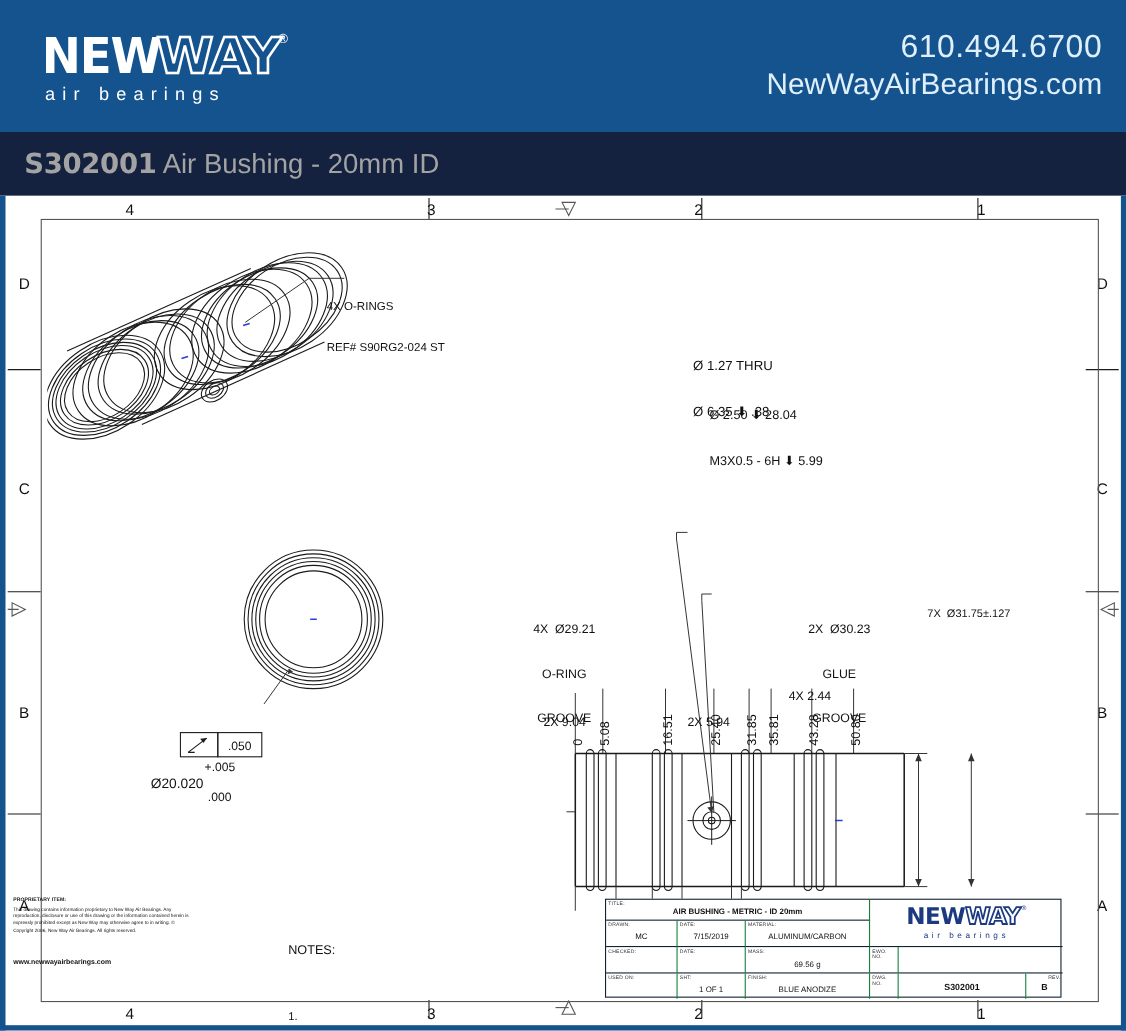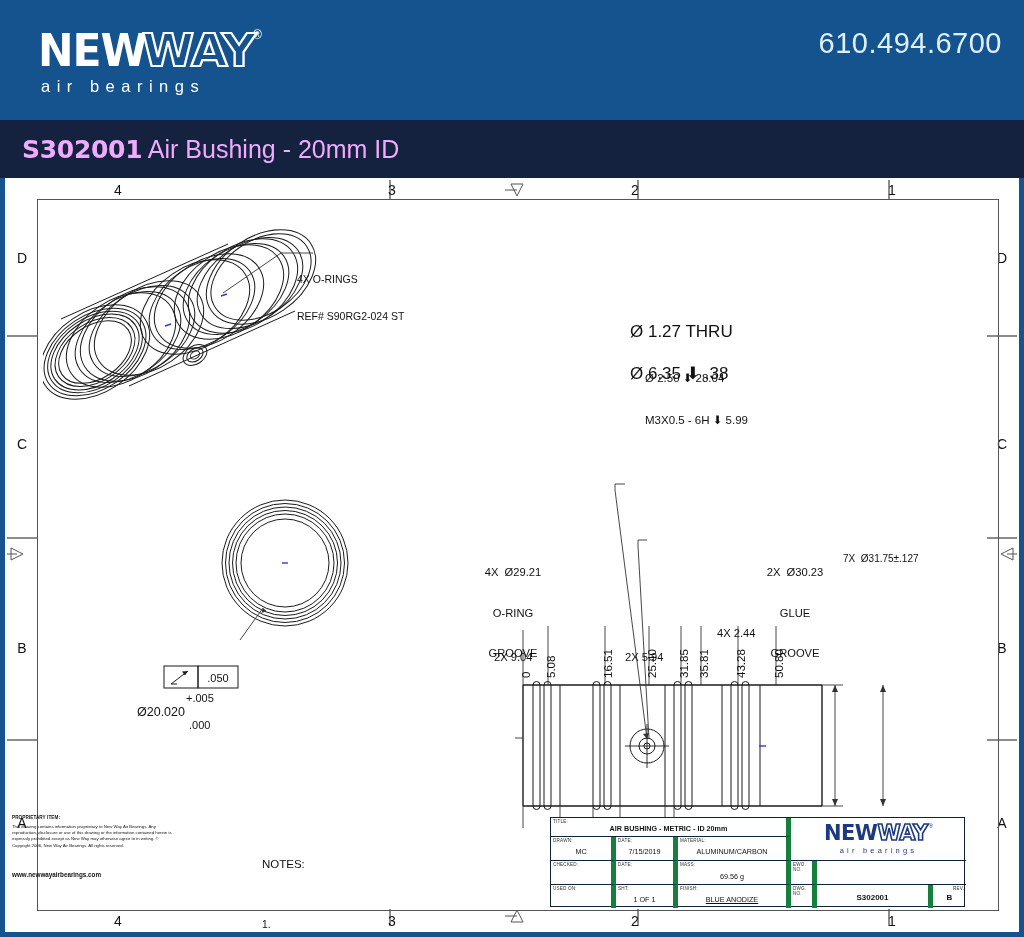--- a/index.html
+++ b/index.html
@@ -16,21 +16,21 @@
           color:#15538f;-webkit-text-stroke:2.2px #fff;line-height:45px;margin-left:1px;
           transform:scaleX(1.05);transform-origin:left;}
   .lg-reg{color:#fff;font-size:12px;margin-left:3px;align-self:flex-start;}
   .lg-sub{color:#fff;font-size:16.5px;letter-spacing:6.5px;margin-top:4px;margin-left:3px;
           font-family:"Liberation Sans",sans-serif;}
   .hdr-contact{position:absolute;right:22px;top:26px;text-align:right;color:#dff0fb;}
   .hdr-phone{font-size:29px;line-height:34px;letter-spacing:.5px;}
   .hdr-web{font-size:27px;line-height:33px;letter-spacing:0px;}
 
   .subhdr{position:absolute;left:0;top:120px;width:1024px;height:58px;background:#14223f;}
-  .subhdr-txt{position:absolute;left:22px;top:50%;transform:translateY(-50%);color:#f0abfc;
+  .subhdr-txt{position:absolute;left:22px;top:50%;transform:translateY(-50%);color:#a3a3a3;
               font-size:25px;white-space:nowrap;}
   .subhdr-code{font-weight:bold;font-family:"DejaVu Sans",sans-serif;letter-spacing:-0.3px;}
   .subhdr-desc{font-weight:normal;}
 
   
   .sheet{position:absolute;left:0;top:178px;width:1024px;height:759px;background:#fff;
          border-left:5px solid #15538f;border-right:5px solid #15538f;border-bottom:5px solid #15538f;
          box-sizing:border-box;}
   .frame{position:absolute;left:32px;top:21px;width:960px;height:710px;border:1.2px solid #555;}
 
@@ -46,21 +46,21 @@
 
   svg{display:block;}
   .ln{stroke:#1b1b1b;fill:none;}
   .thin{stroke-width:1;}
   .med{stroke-width:1.4;}
   .dim{stroke:#333;stroke-width:.9;fill:none;}
   .blue{stroke:#2c3fd0;stroke-width:1.4;}
 
   
   .tb{position:absolute;border:1.3px solid #123;box-sizing:border-box;background:#fff;}
-  .tbcell{position:absolute;box-sizing:border-box;border-right:5px solid #15803d;border-bottom:1px solid #123;}
+  .tbcell{position:absolute;box-sizing:border-box;border-right:1px solid #15803d;border-bottom:1px solid #123;}
   .tblabel{position:absolute;left:2px;top:1px;font-size:4.6px;color:#333;letter-spacing:.2px;}
   .tbval{position:absolute;width:100%;text-align:center;font-size:7.2px;color:#111;}
   .tbval-b{font-weight:bold;}
 
   .prop{position:absolute;}
   .prop-h{font-size:4.6px;font-weight:bold;color:#111;letter-spacing:.1px;}
   .prop-b{font-size:4.3px;color:#111;line-height:6.2px;width:160px;}
   .prop-w{font-size:6.3px;font-weight:bold;color:#111;}
 
   .notes-h{font-size:11.5px;color:#111;}
@@ -81,20 +81,21 @@
     <div class="logo">
       <div class="logo-main">
         <span class="lg-new">NEW</span>
         <span class="lg-way">WAY</span>
         <span class="lg-reg">®</span>
       </div>
       <div class="lg-sub">air bearings</div>
     </div>
     <div class="hdr-contact">
       <div class="hdr-phone">610.494.6700</div>
+      <div class="hdr-web">NewWayAirBearings.com</div>
     </div>
   </div>
 
   <div class="subhdr">
     <div class="subhdr-txt">
       <span class="subhdr-code">S302001</span><span> </span><span class="subhdr-desc">Air Bushing - 20mm ID</span>
     </div>
   </div>
 
   <div class="sheet">
@@ -413,35 +414,35 @@
 
     <div class="vtxt" style="left:527px;top:488px;">0</div>
     <div class="vtxt" style="left:552px;top:488px;">5.08</div>
     <div class="vtxt" style="left:609px;top:488px;">16.51</div>
     <div class="vtxt" style="left:653px;top:488px;">25.40</div>
     <div class="vtxt" style="left:685px;top:488px;">31.85</div>
     <div class="vtxt" style="left:705px;top:488px;">35.81</div>
     <div class="vtxt" style="left:742px;top:488px;">43.28</div>
     <div class="vtxt" style="left:780px;top:488px;">50.80</div>
 
-    <div class="t" style="left:625px;top:119px;font-size:17px;line-height:14px;">
+    <div class="t" style="left:625px;top:119px;font-size:12px;line-height:14px;">
       <div>Ø 1.27 THRU</div>
       <div>Ø 6.35 ⬇ .38</div>
     </div>
     <div class="t" style="left:640px;top:165px;font-size:11.5px;line-height:14px;">
       <div>Ø 2.50 ⬇ 28.04</div>
       <div>M3X0.5 - 6H ⬇ 5.99</div>
     </div>
 
     <div class="t tc" style="left:466px;top:361px;width:84px;font-size:11.2px;line-height:13.5px;">
       <div>4X  Ø29.21</div>
       <div>O-RING</div>
       <div>GROOVE</div>
     </div>
-    <div class="t tc" style="left:750px;top:361px;width:80px;font-size:11.2px;line-height:13.5px;">
+    <div class="t tc" style="left:718px;top:361px;width:80px;font-size:11.2px;line-height:13.5px;">
       <div>2X  Ø30.23</div>
       <div>GLUE</div>
       <div>GROOVE</div>
     </div>
     <div class="t" style="left:838px;top:375px;font-size:10px;">7X  Ø31.75±.127</div>
 
     <div class="t" style="left:489px;top:473px;font-size:11.2px;">2X 9.04</div>
     <div class="t" style="left:620px;top:473px;font-size:11.2px;">2X 5.94</div>
     <div class="t" style="left:712px;top:449px;font-size:11.2px;">4X 2.44</div>
 
@@ -499,21 +500,21 @@
       <div class="tbcell" style="left:0;top:67px;width:65px;height:23px;border-bottom:none;">
         <div class="tblabel">USED ON:</div>
         <div class="tbval" style="top:10px;"></div>
       </div>
       <div class="tbcell" style="left:65px;top:67px;width:62px;height:23px;border-bottom:none;">
         <div class="tblabel">SHT:</div>
         <div class="tbval" style="top:10px;">1 OF 1</div>
       </div>
       <div class="tbcell" style="left:127px;top:67px;width:113px;height:23px;border-bottom:none;">
         <div class="tblabel">FINISH:</div>
-        <div class="tbval" style="top:10px;text-decoration:underline;">BLUE ANODIZE</div>
+        <div class="tbval" style="top:10px;">BLUE ANODIZE</div>
       </div>
 
       <div class="tbcell" style="left:240px;top:0;width:175px;height:43px;border-right:none;">
         <div style="position:absolute;left:50%;top:5px;transform:translateX(-50%);display:flex;align-items:baseline;">
           <span class="tb-logo-new">NEW</span>
           <span class="tb-logo-way">WAY</span>
           <span style="font-size:6px;color:#1b3a80;margin-left:1px;align-self:flex-start;">®</span>
         </div>
         <div class="tb-logo-sub" style="position:absolute;left:50%;top:28px;transform:translateX(-50%);white-space:nowrap;">air bearings</div>
       </div>

